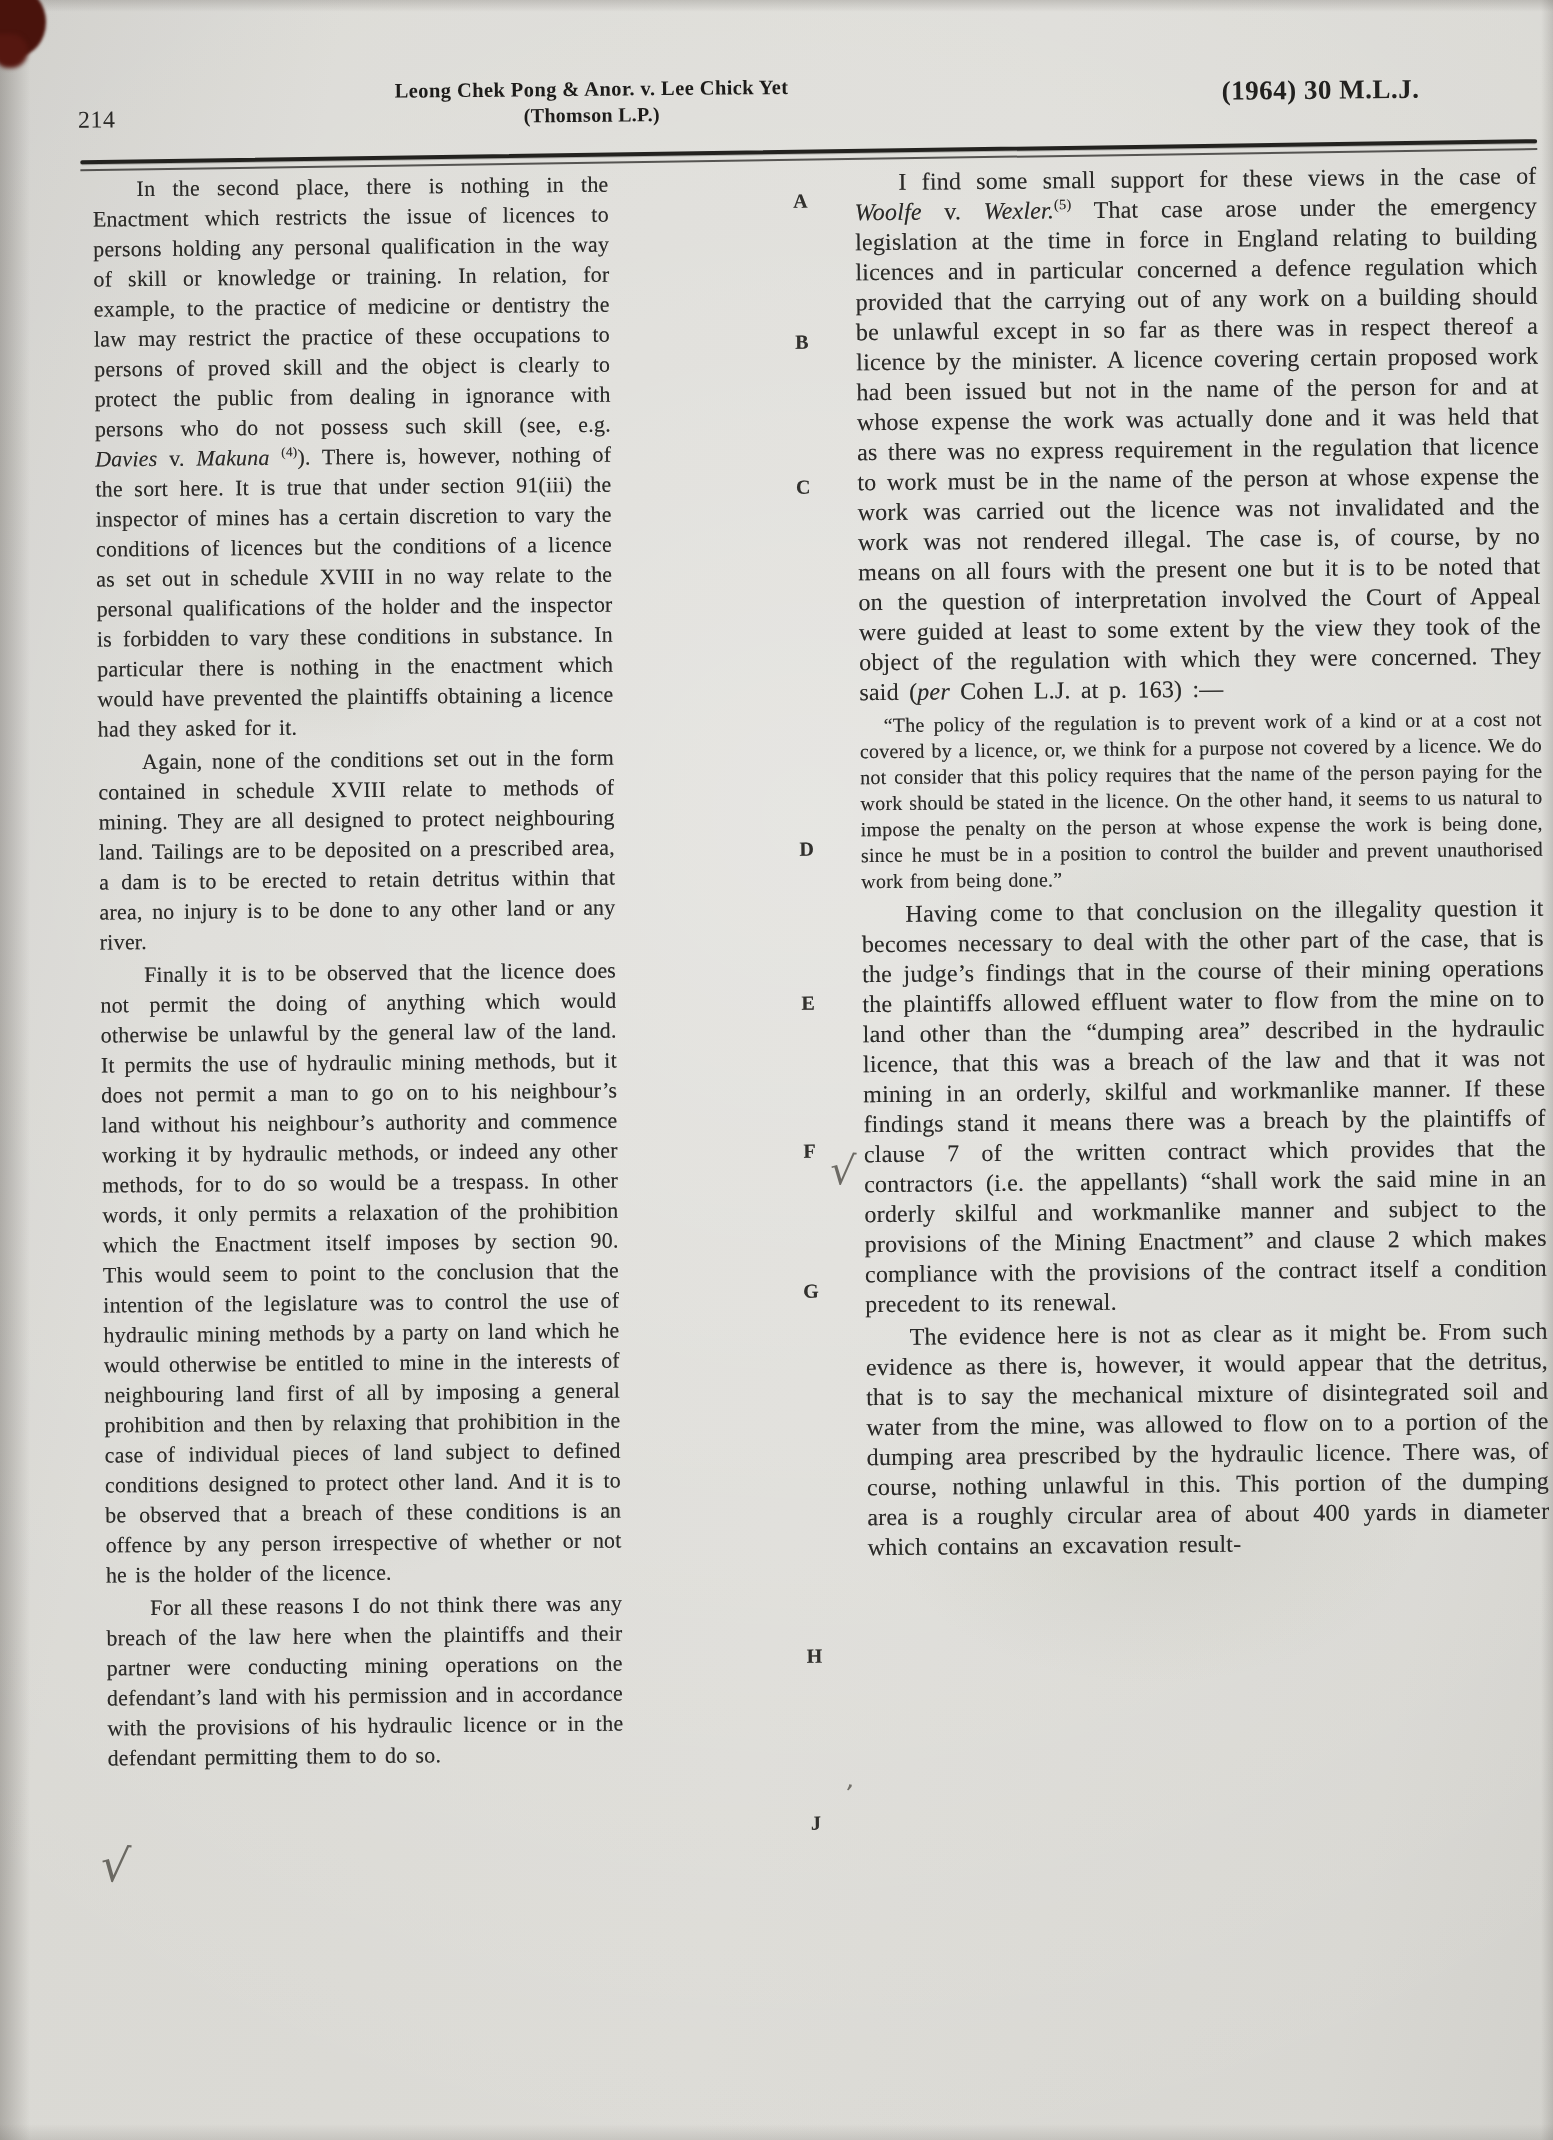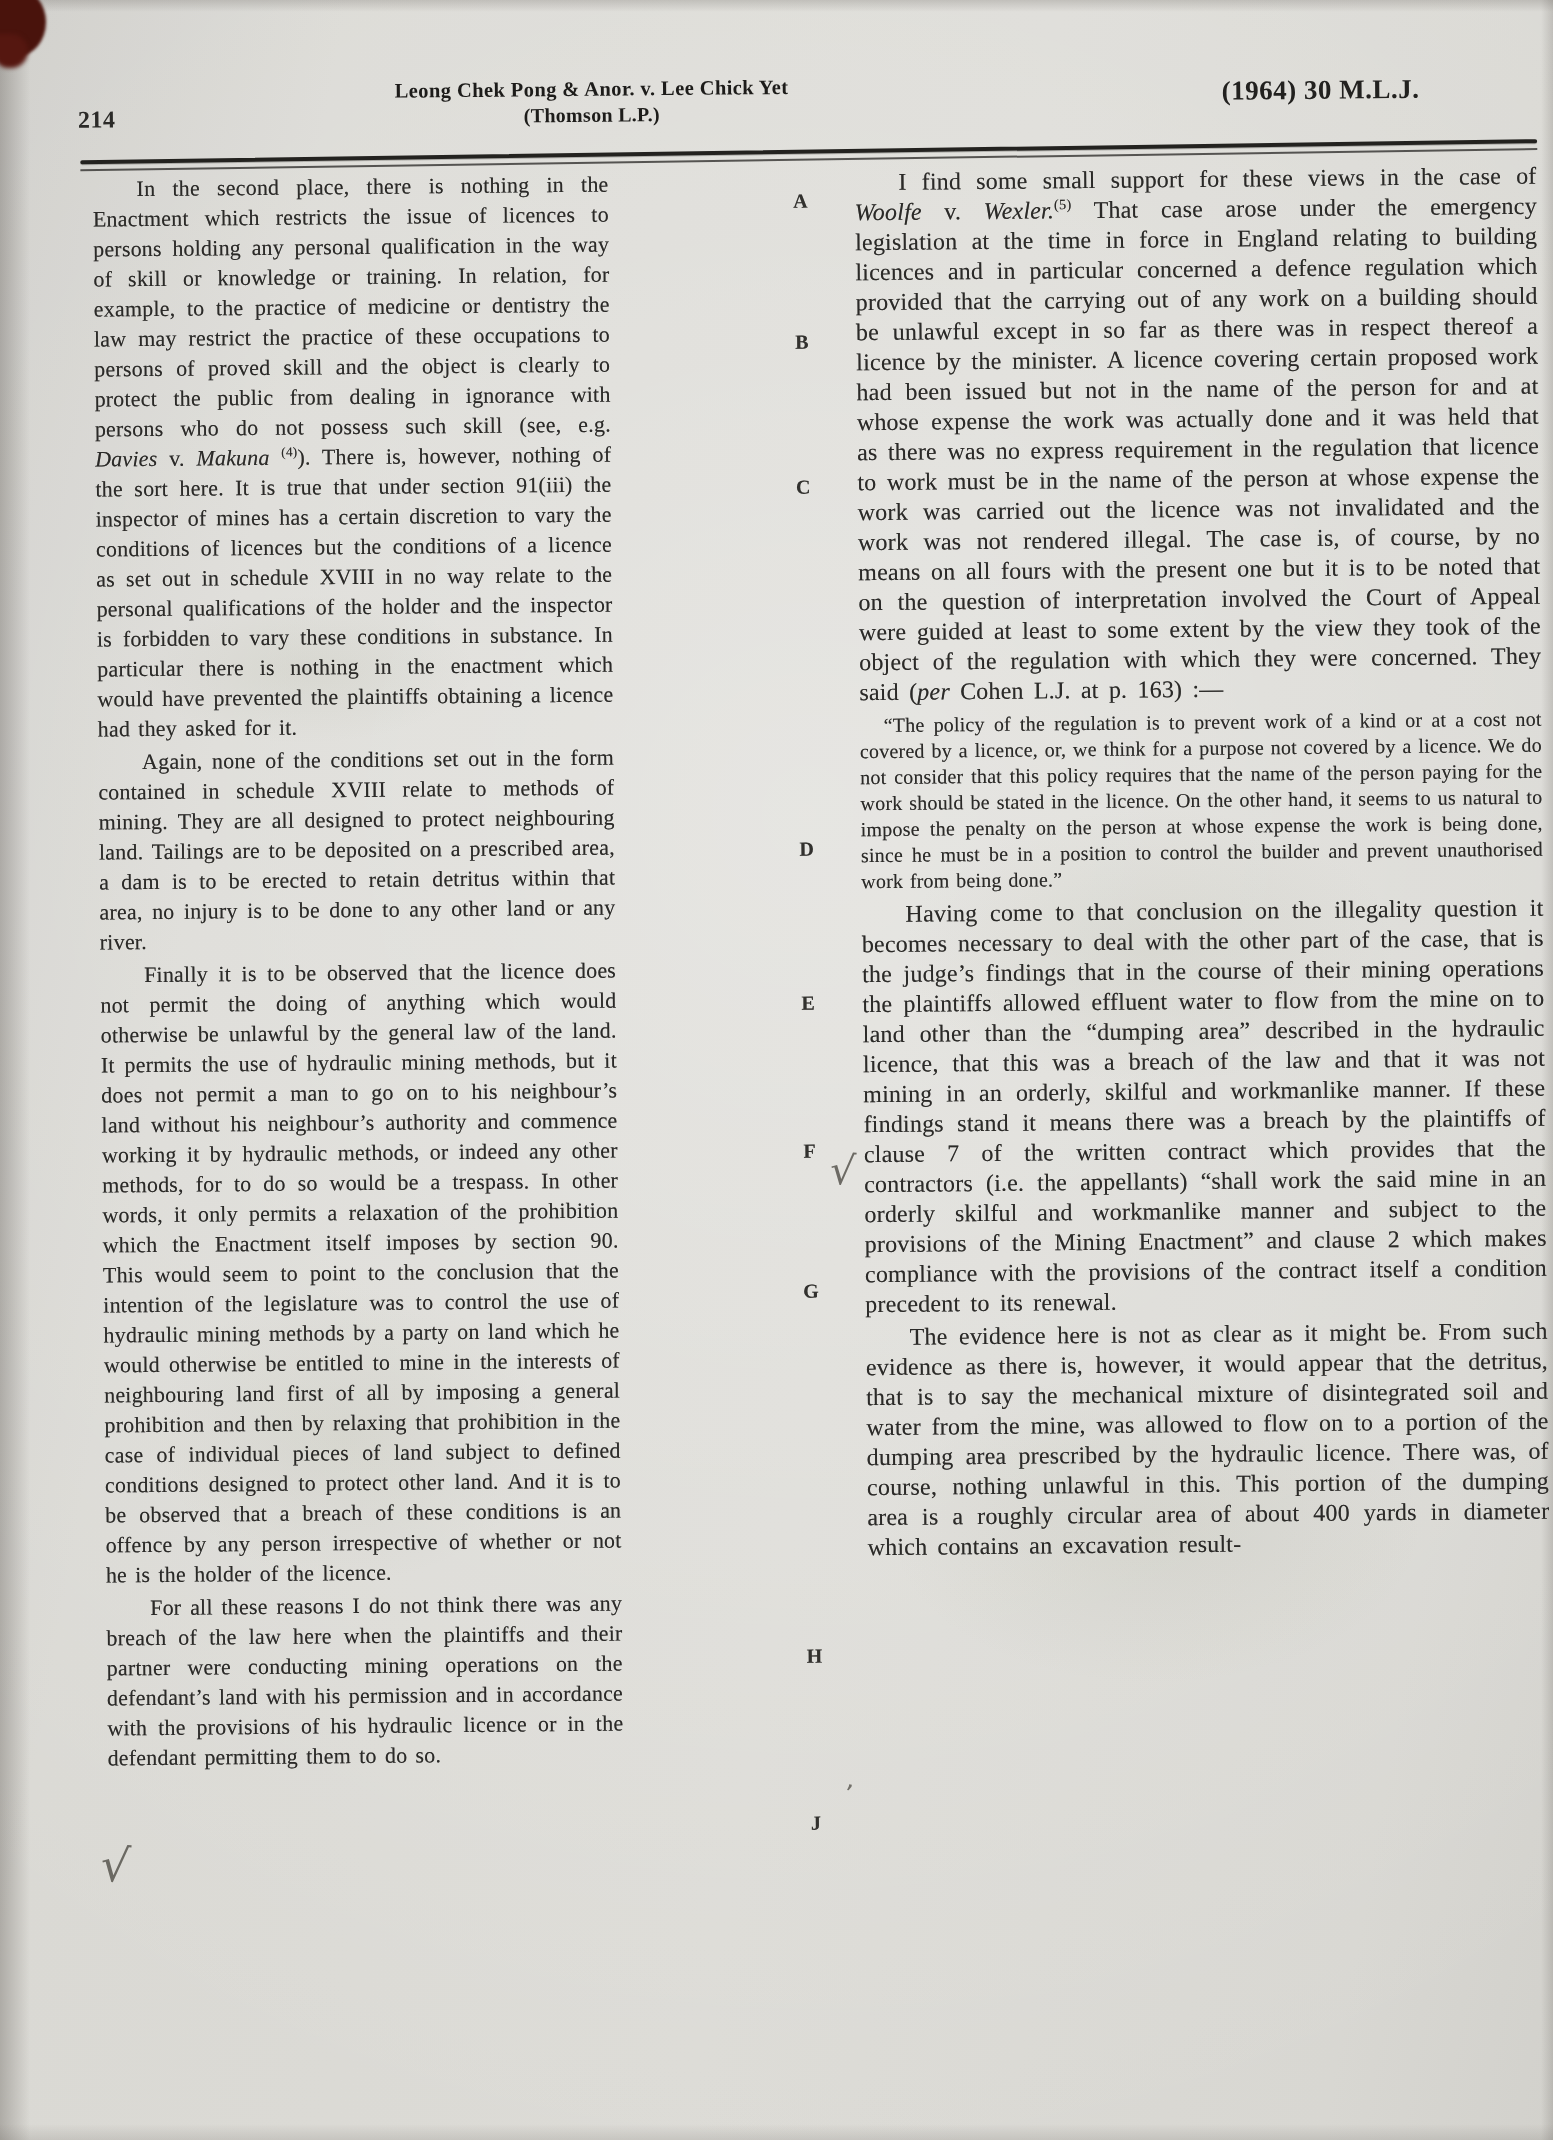--- a/index.html
+++ b/index.html
@@ -32,21 +32,21 @@
   .edge-bottom { left:0; bottom:0; width:100%; height:16px;
     background:linear-gradient(0deg, rgba(72,66,60,0.14), rgba(72,66,60,0)); }
   .smudge { position:absolute; pointer-events:none;
     background:radial-gradient(ellipse at center, rgba(148,153,126,0.12), rgba(148,153,126,0) 70%); }
   .sm1 { left:140px; top:590px;  width:340px; height:150px; }
   .sm2 { left:150px; top:1280px; width:390px; height:300px; }
   .sm3 { left:900px; top:810px;  width:500px; height:280px; }
   .sm4 { left:880px; top:1370px; width:540px; height:320px; }
 
   
-  .page-number { position:absolute; left:86px; top:100px; font-size:24px; font-weight:700;
+  .page-number { position:absolute; left:86px; top:100px; font-size:24px; font-weight:400;
     letter-spacing:0.5px; }
   .header-center { position:absolute; left:300px; top:74px; width:600px; text-align:center;
     line-height:26px; }
   .case-title { font-size:20.5px; font-weight:700; letter-spacing:0.4px; color:#1d1c1a; }
   .court-line { font-size:20px; font-weight:700; letter-spacing:0.3px; color:#1d1c1a; }
   .citation { position:absolute; left:1230px; top:80px; width:315px; font-size:27px;
     font-weight:600; letter-spacing:0.5px; color:#22211f; }
   .rule { position:absolute; left:88px; top:150px; width:1457px; transform:rotate(-0.28deg); }
   .rule-thick { height:4px; background:#23221f; border-radius:2px;
     box-shadow:0 1px 0 rgba(35,34,31,0.25); }

